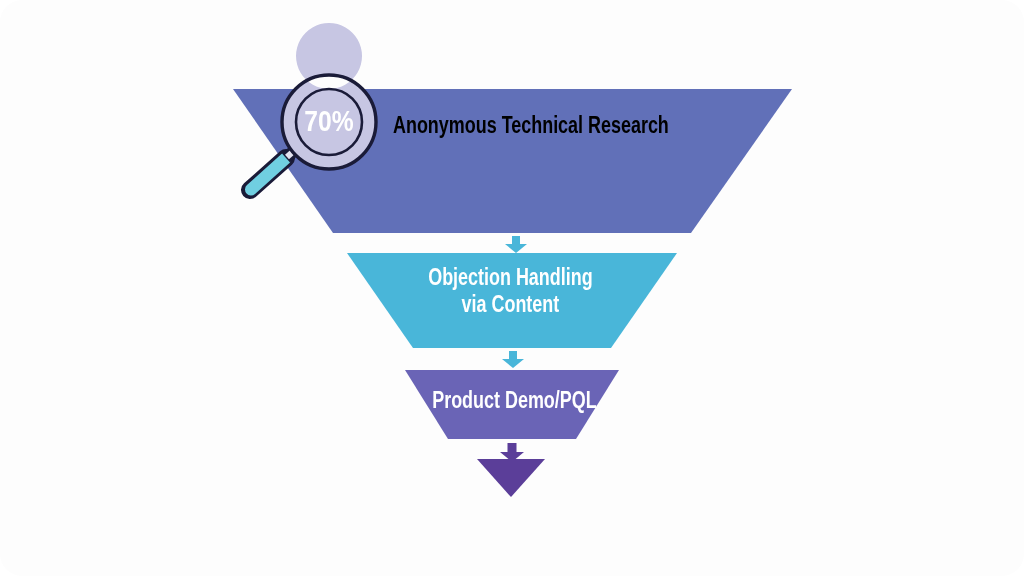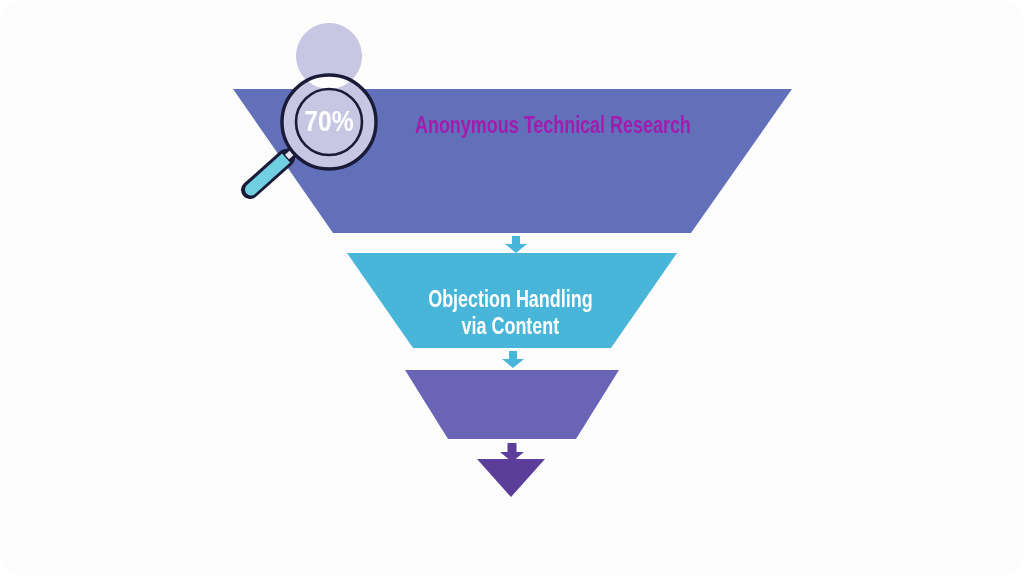--- a/index.html
+++ b/index.html
@@ -21,21 +21,21 @@
     line-height: 27px;
   }
   .cond { display: inline-block; transform: scaleX(0.78); }
   .badge {
     left: 296px; top: 105px; width: 66px;
     font-size: 29px; text-align: center; line-height: 32px;
   }
   .badge .cond { transform: scaleX(0.85); }
   .l1 { left: 393px; top: 112px; font-size: 23px; }
   .l1 .cond { transform-origin: left center; }
-  .l2 { left: 360px; top: 286px; width: 300px; font-size: 23px; text-align: center; }
+  .l2 { left: 360px; top: 264px; width: 300px; font-size: 23px; text-align: center; }
   .l3 { left: 364px; top: 387px; width: 300px; font-size: 23px; text-align: center; }
 </style>
 </head>
 <body>
 
 <div class="canvas" style="background: rgb(253, 253, 253);">
 
   <svg width="1024" height="576" viewBox="0 0 1024 576">
 
     <polygon points="233,89 792,89 691,233 333,233" fill="#6170b8"></polygon>
@@ -63,22 +63,25 @@
       <path d="M 329,75 A 47,47 0 1 0 329.02,75 Z M 329,89 A 33,33 0 1 1 329.02,89 Z" fill-rule="evenodd" fill="#c7c6e3"></path>
       <circle cx="329" cy="122" r="47" fill="none" stroke-width="3.4" stroke="#1a1b38"></circle>
       <circle cx="329" cy="122" r="33" fill="none" stroke-width="2.6" stroke="#1a1b38"></circle>
     </g>
   </svg>
 
   <div class="label badge" style="color: rgb(255, 255, 255);">
     <span class="cond">70%</span>
   </div>
 
-  <div class="label l1" style="color: #a21caf; margin-left: 22px;">
+  <div class="label l1" style="color: #000000;">
     <span class="cond">Anonymous Technical Research</span>
   </div>
 
   <div class="label l2" style="color: rgb(255, 255, 255);">
     <span class="cond"><span>Objection Handling</span><br><span>via Content</span></span>
   </div>
 
+  <div class="label l3" style="color: rgb(255, 255, 255);">
+    <span class="cond">Product Demo/PQL</span>
+  </div>
 
 </div>
 
 </body></html>

